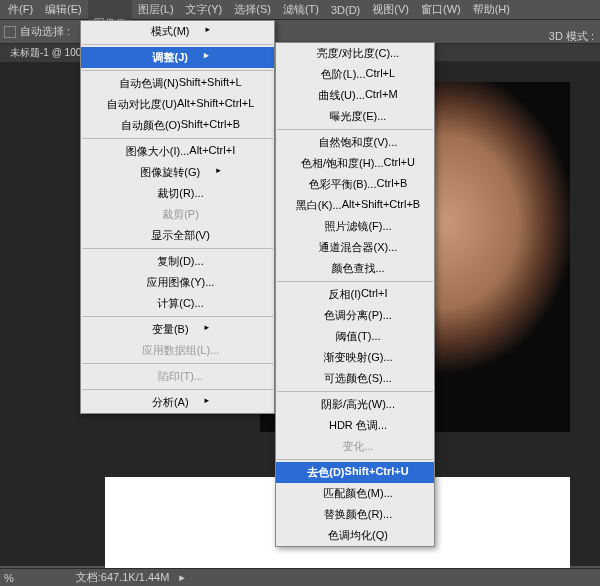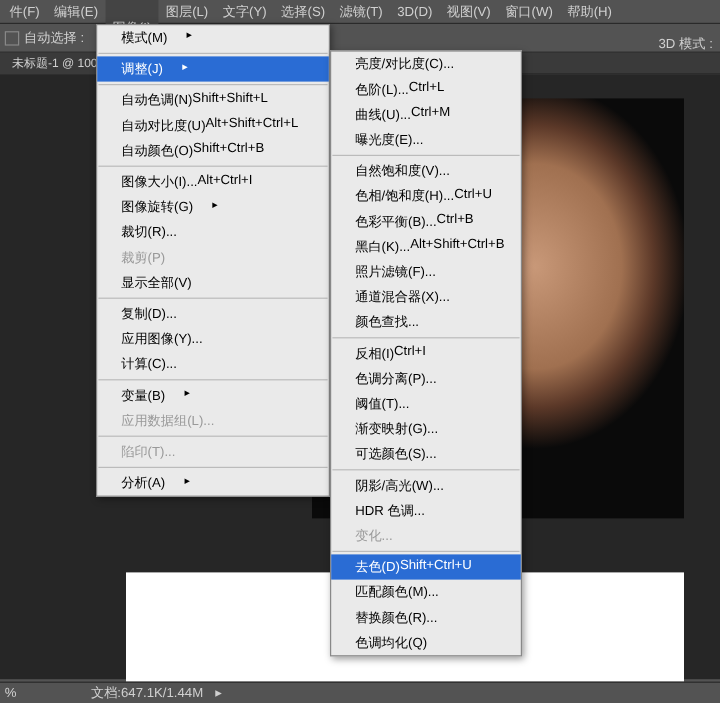--- a/index.html
+++ b/index.html
@@ -9,22 +9,22 @@
 .menubar-item.active { background:#444;margin-top:28px; }
 .opts { background:#535353; height:24px; display:flex; align-items:center; padding-left:4px; gap:4px; border-bottom:1px solid #2a2a2a; }
 .cb { width:12px; height:12px; border:1px solid #888; display:inline-block; }
 .tabbar { background:#3a3a3a; height:18px; display:flex; align-items:center; border-bottom:1px solid #2a2a2a; }
 .tab { background:#3a3a3a; color:#d0d0d0; padding:2px 10px; font-size:10px; }
 .canvas { background:#262626; position:absolute; top:62px; left:0; right:0; bottom:20px; }
 .photo { position:absolute; left:260px; top:20px; width:310px; height:350px; background:radial-gradient(ellipse 160px 190px at 60% 40%, #c89878 0%, #a07050 45%, #5b3828 62%, #0a0a0a 80%); }
 .white { position:absolute; left:105px; top:415px; width:465px; height:115px; background:#fff; }
 .statusbar { position:absolute; left:0; right:0; bottom:0; height:18px; background:#535353; border-top:1px solid #2a2a2a; display:flex; align-items:center; padding-left:4px; gap:6px; font-size:10px; }
 .dmenu { position:absolute; background:#eaeaea; color:#000; border:1px solid #888; box-shadow:2px 2px 6px rgba(0,0,0,.4); font-size:11px; }
-.dmenu .it { display:flex; justify-content:flex-start; padding:3px 14px 3px 20px; white-space:nowrap; }
-.dmenu .it.hl { background:#2a6cd4; color:#fff; }
+.dmenu .it { display:flex; justify-content:center; padding:3px 14px 3px 20px; white-space:nowrap; }
+.dmenu .it.hl { background:#2a6cd4; color:#fff;font-weight:bold; }
 .dmenu .it.dis { color:#999; }
 .dmenu .sep { height:1px; background:#bbb; margin:2px 1px; }
 .dmenu .arr::after { content:"▸"; font-size:9px; margin-left:16px; }
 .right-opts { position:absolute; right:6px; top:29px; display:flex; align-items:center; gap:4px; color:#d0d0d0; font-size:10px; }
 </style>
 </head>
 <body>
 
 <div class="menubar">
   <span class="menubar-item">件(F)</span>

